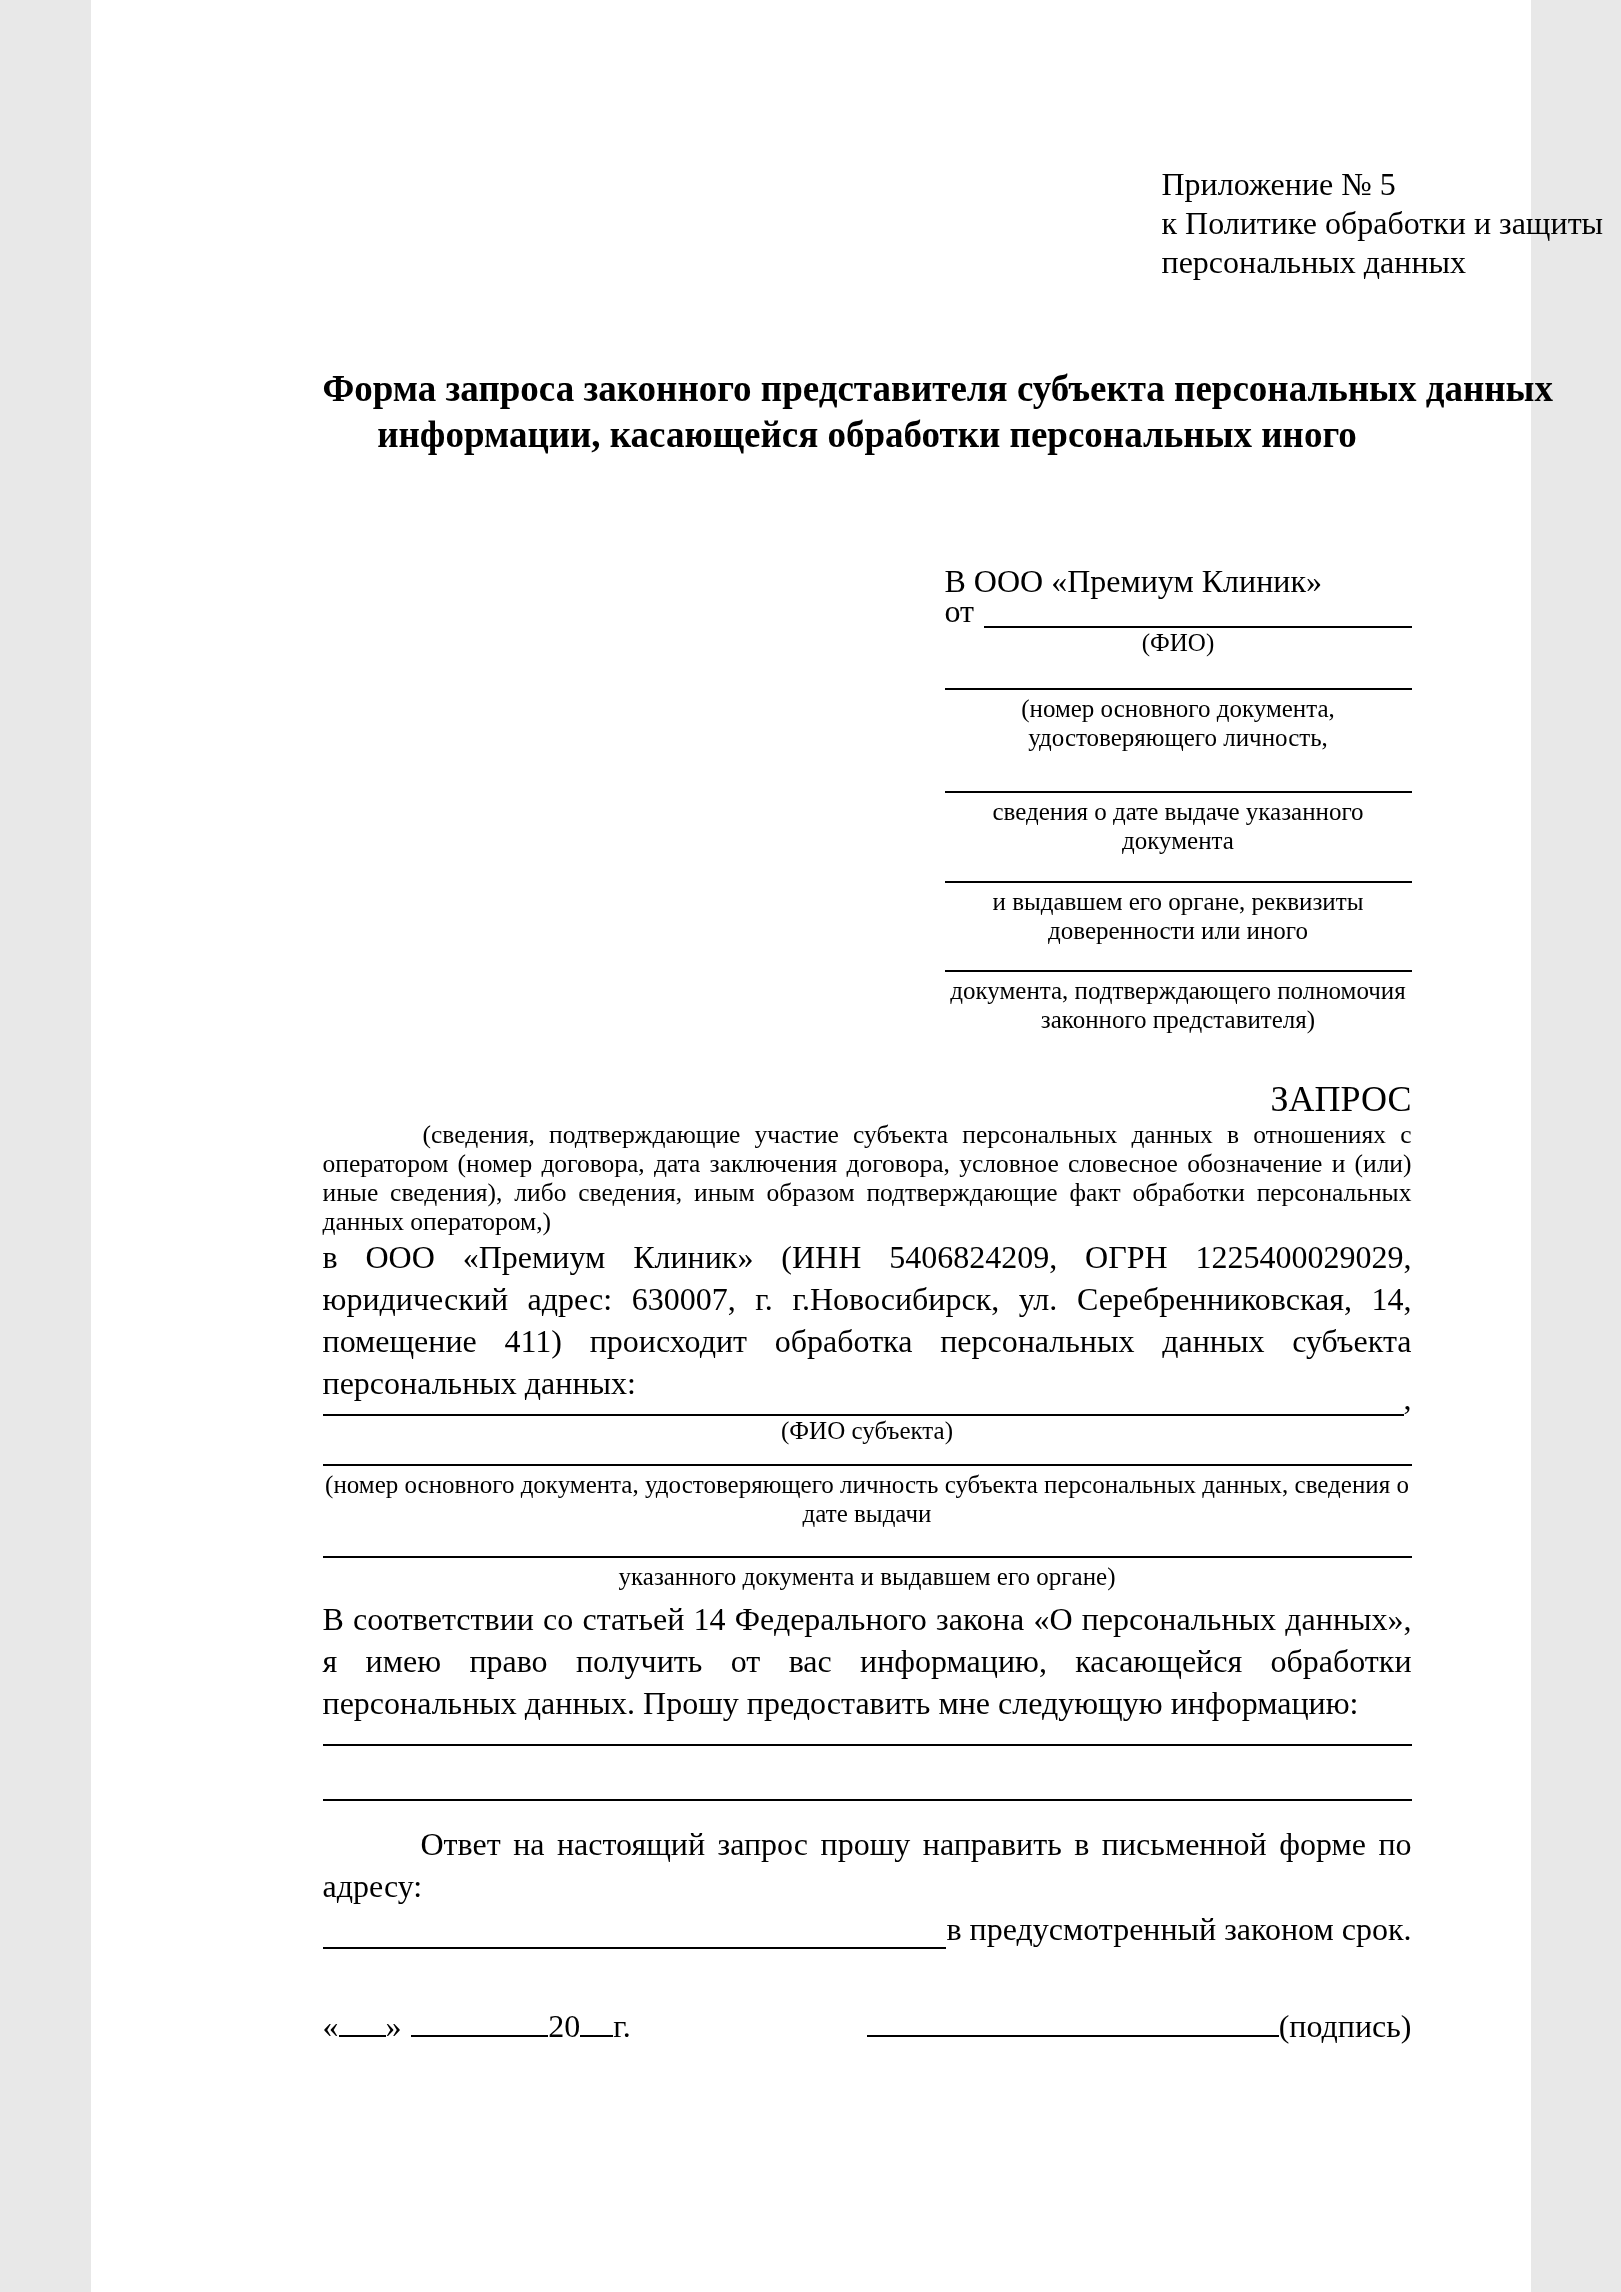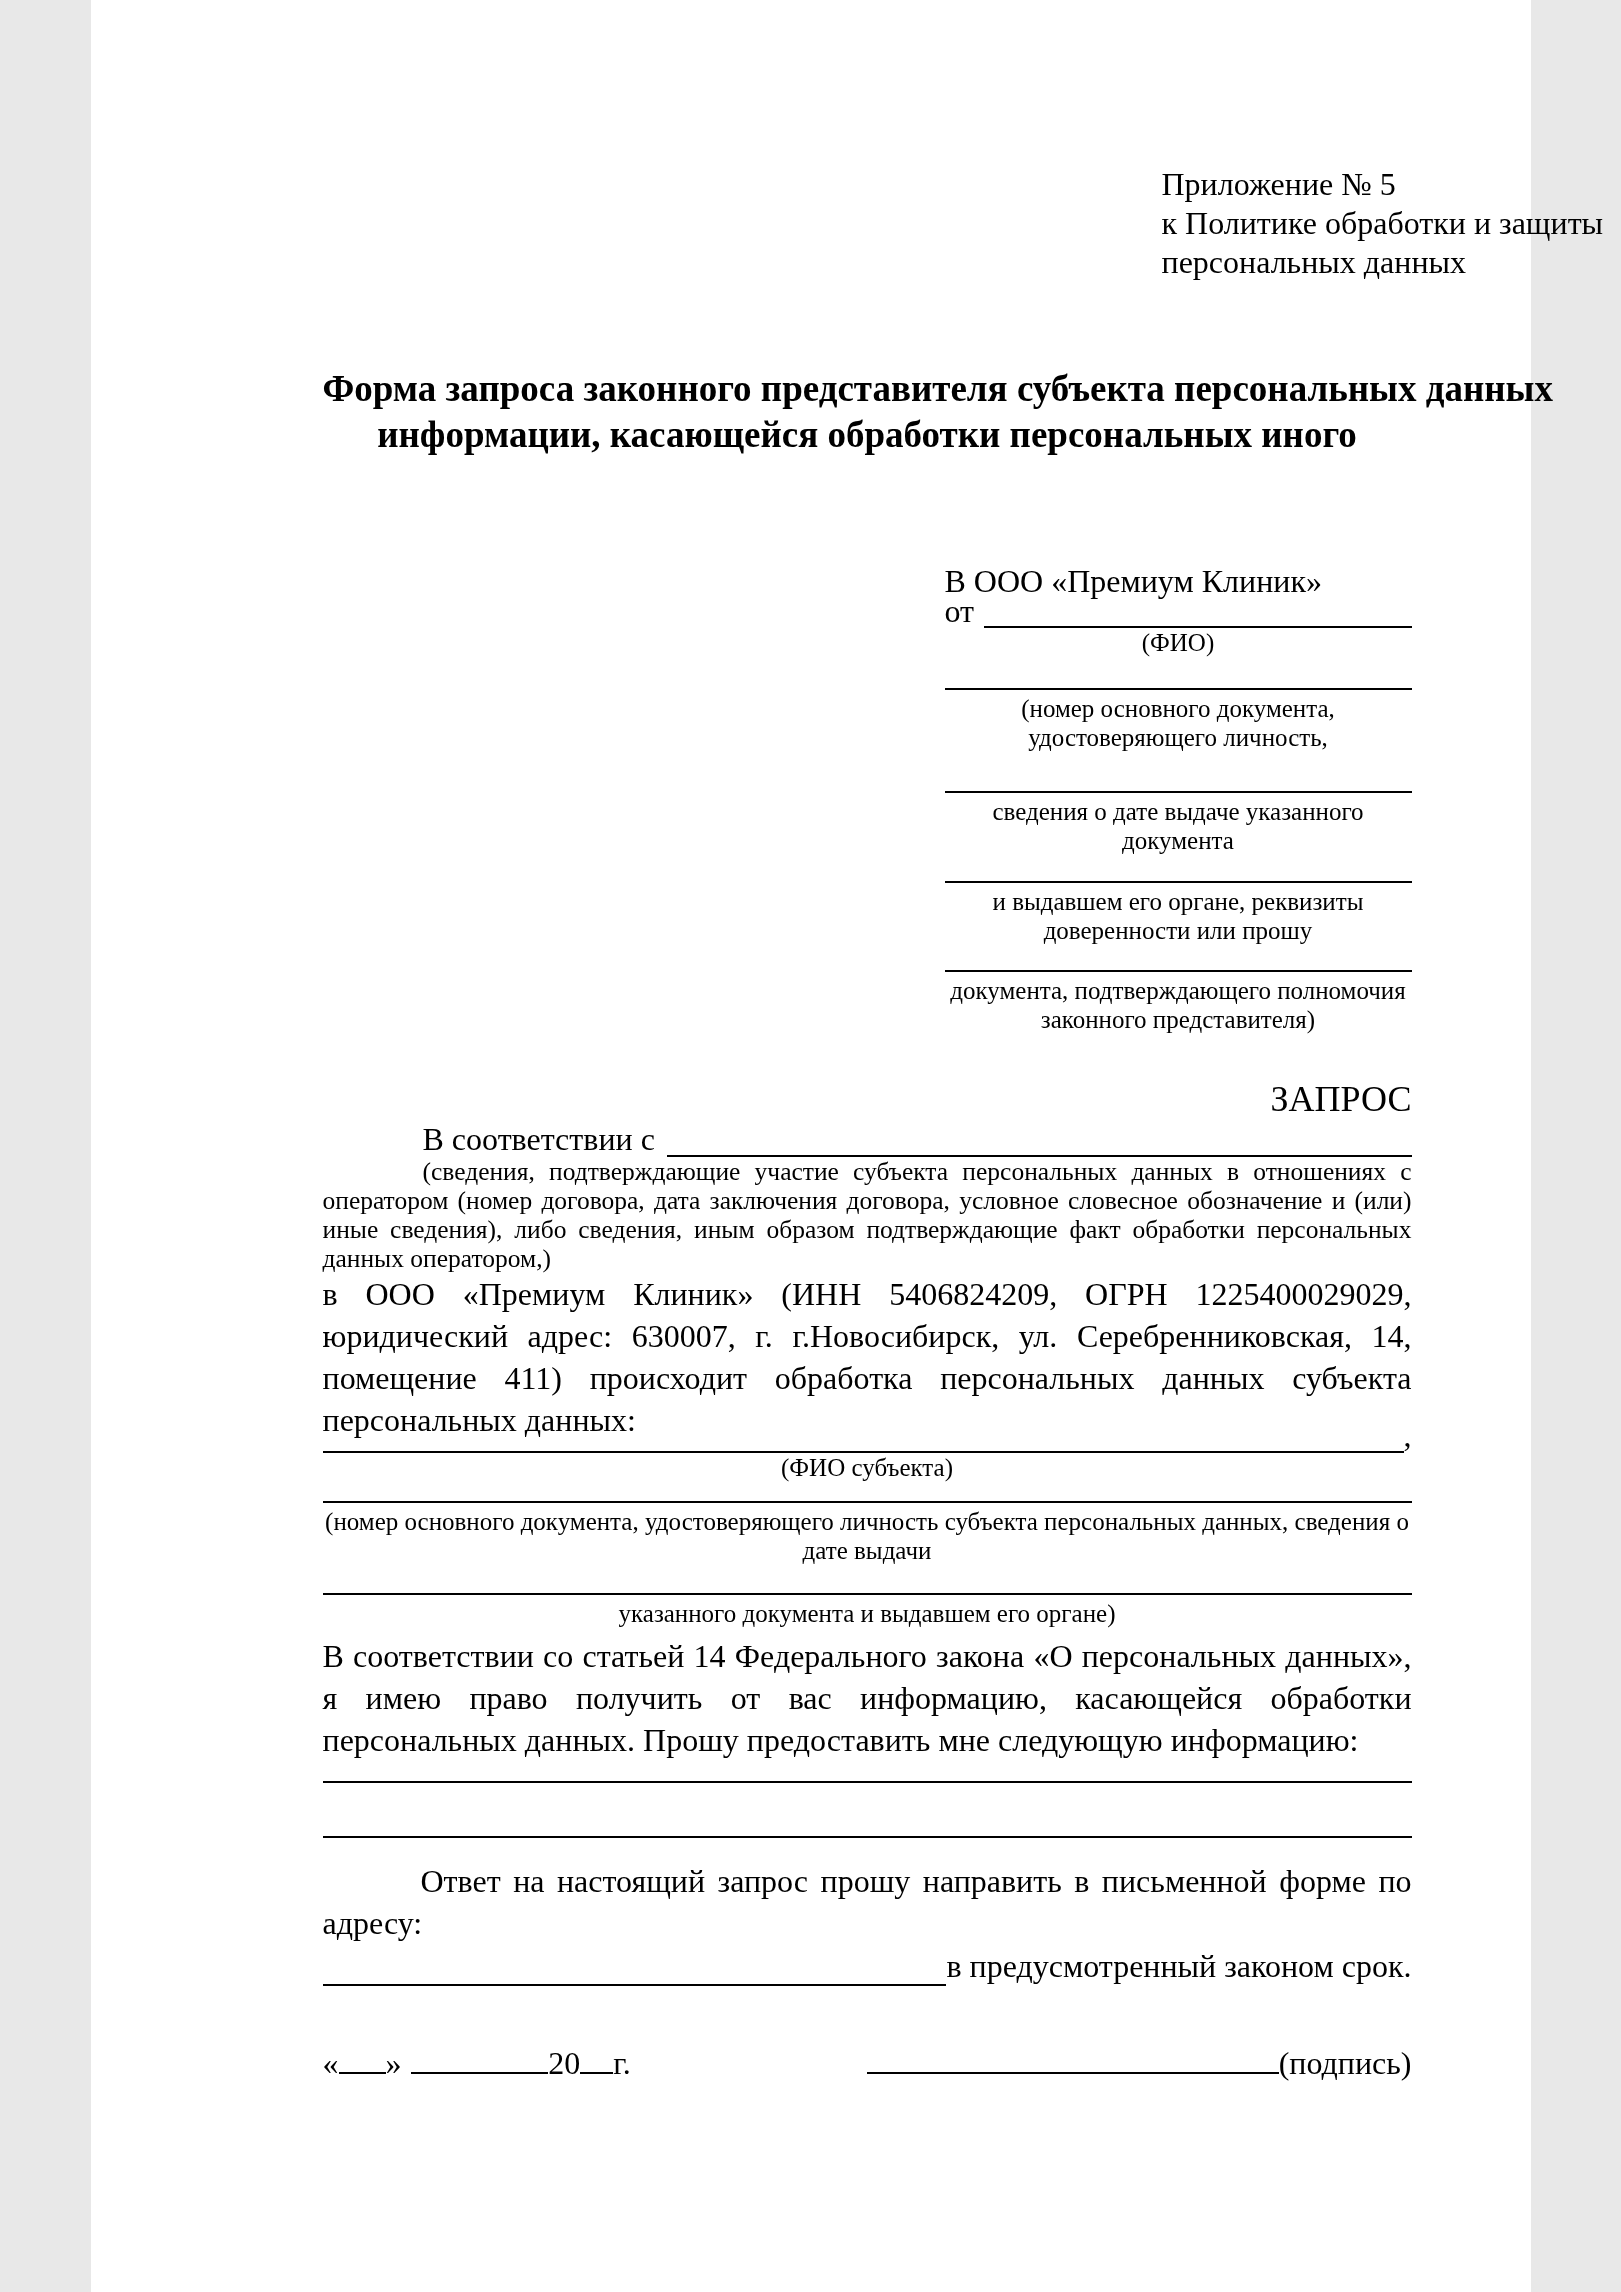--- a/index.html
+++ b/index.html
@@ -74,31 +74,27 @@
     <div class="from-row">
       <span class="label">от</span>
       <span class="fill"></span>
     </div>
     <div class="cap">(ФИО)</div>
     <div class="rule mt32"></div>
     <div class="cap mt4">(номер основного документа, удостоверяющего личность,</div>
     <div class="rule mt40"></div>
     <div class="cap mt4">сведения о дате выдаче указанного документа</div>
     <div class="rule mt26"></div>
-    <div class="cap mt4">и выдавшем его органе, реквизиты доверенности или прошу</div>
+    <div class="cap mt4">и выдавшем его органе, реквизиты доверенности или иного</div>
     <div class="rule mt26"></div>
     <div class="cap mt4">документа, подтверждающего полномочия законного представителя)</div>
   </div>
 
   <div class="request-h">ЗАПРОС</div>
 
-  <div class="accordance-row">
-    <span class="label">В соответствии с</span>
-    <span class="fill"></span>
-  </div>
   <div class="acc-cap">(сведения, подтверждающие участие субъекта персональных данных в отношениях с оператором (номер договора, дата заключения договора, условное словесное обозначение и (или) иные сведения), либо сведения, иным образом подтверждающие факт обработки персональных данных оператором,)</div>
 
   <div class="para">в ООО «Премиум Клиник» (ИНН 5406824209, ОГРН 1225400029029, юридический адрес: 630007, г. г.Новосибирск, ул. Серебренниковская, 14, помещение 411) происходит обработка персональных данных субъекта персональных данных:</div>
 
   <div class="fio-row">
     <span class="fill"></span>
       <span class="comma">,</span>
   </div>
   <div class="cap">(ФИО субъекта)</div>
 

